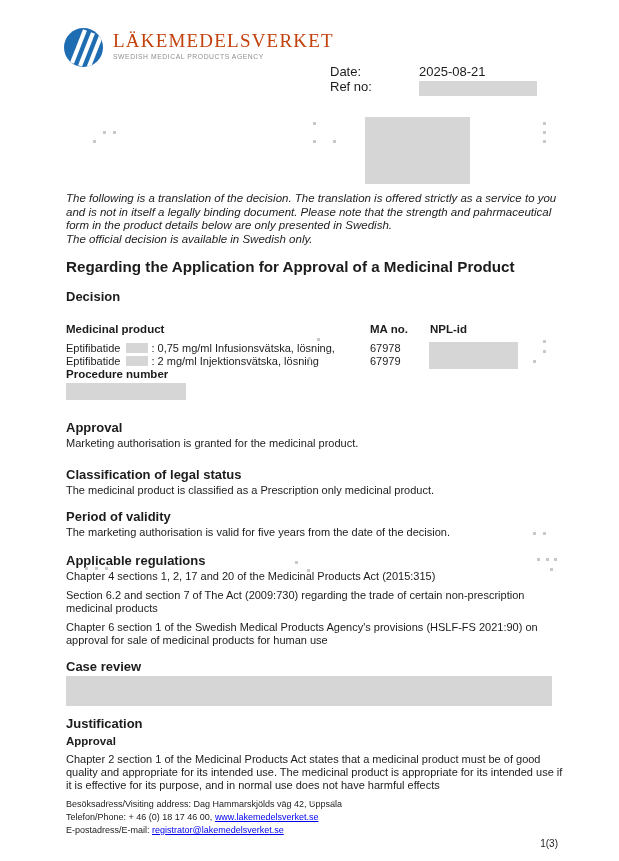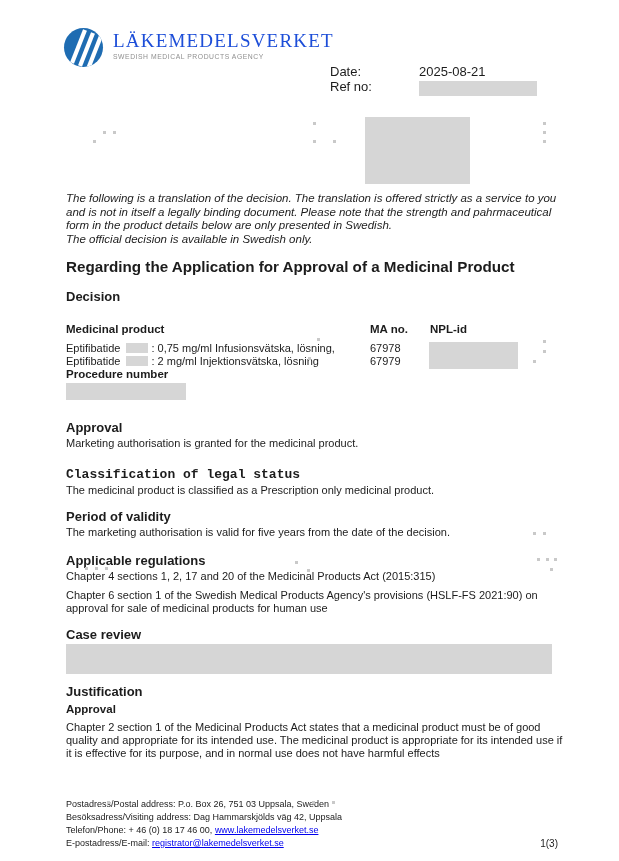--- a/index.html
+++ b/index.html
@@ -6,21 +6,21 @@
   .page {
     position:relative; width:619px; height:861px; background:#fff;
     font-family:"Liberation Sans", sans-serif; color:#1c1c1c; overflow:hidden;
   }
   
   .logo { position:absolute; left:63px; top:27px; display:flex; align-items:flex-start; }
   .logo svg { display:block; }
   .logo-text { margin-left:9px; padding-top:4px; }
   .logo-name {
     font-family:"Liberation Serif", serif; font-size:19px; letter-spacing:1.2px;
-    color:#1d4ed8; line-height:20px; white-space:nowrap;
+    color:#c2410c; line-height:20px; white-space:nowrap;
   }
   .logo-sub {
     font-size:6.8px; letter-spacing:0.55px; color:#8f8f8f; margin-top:2px; white-space:nowrap;
   }
   .meta { position:absolute; left:330px; top:64px; font-size:13px; line-height:15px; }
   .meta-row { display:flex; }
   .meta-label { width:89px; }
   .redact { background:#d6d6d6; display:inline-block; }
   .refbox { width:118px; height:15px; margin-top:2px; }
   .addr-big-box { position:absolute; left:365px; top:117px; width:105px; height:67px; background:#d6d6d6; }
@@ -33,21 +33,21 @@
   .decision-h { margin-top:14px; }
   
   .ptable { margin-top:20px; position:relative; width:497px; }
   .trow { display:grid; grid-template-columns:304px 60px 133px; font-size:11px; line-height:13px; }
   .thead { font-weight:bold; font-size:11.5px; margin-bottom:6px; }
   .chip { width:22px; height:10px; margin:0 3px -1px 6px; }
   .npl-box { position:absolute; left:363px; top:19px; width:89px; height:27px; background:#d6d6d6; }
   .proc-h { font-size:11.5px; font-weight:bold; line-height:13px; }
   .proc-box { width:120px; height:17px; margin-top:2px; display:block; }
   
-  .mt21 { margin-top:21px; } .mt18 { margin-top:18px;font-family:Liberation Mono, monospace; } .mt17 { margin-top:11px; }
+  .mt21 { margin-top:21px; } .mt18 { margin-top:18px; } .mt17 { margin-top:11px; }
   .mt15 { margin-top:15px; } .mt13 { margin-top:13px; }
   .hb { margin-bottom:3px; }
   .reg-p { margin-top:6px; width:482px; }
   .case-box { width:486px; height:30px; margin-top:3px; display:block; }
   .sub-h { font-size:11.5px; font-weight:bold; line-height:13px; margin-top:5px; }
   .just-p { margin-top:5px; width:497px; }
   
   .footer { position:absolute; left:66px; top:798px; width:492px; font-size:9px; line-height:13px; color:#222; }
   .footer a { color:#0000ee; text-decoration:underline; }
   .pagenum { position:absolute; right:0; top:39px; font-size:10px; color:#1c1c1c; }
@@ -127,32 +127,32 @@
     <div class="p">Marketing authorisation is granted for the medicinal product.</div>
 
     <div class="h2 mt18 hb">Classification of legal status</div>
     <div class="p">The medicinal product is classified as a Prescription only medicinal product.</div>
 
     <div class="h2 mt13 hb">Period of validity</div>
     <div class="p">The marketing authorisation is valid for five years from the date of the decision.</div>
 
     <div class="h2 mt15 hb">Applicable regulations</div>
     <div class="p">Chapter 4 sections 1, 2, 17 and 20 of the Medicinal Products Act (2015:315)</div>
+    <div class="p reg-p">Section 6.2 and section 7 of The Act (2009:730) regarding the trade of certain non-prescription medicinal products</div>
     <div class="p reg-p">Chapter 6 section 1 of the Swedish Medical Products Agency's provisions (HSLF-FS 2021:90) on approval for sale of medicinal products for human use</div>
 
     <div class="h2 mt13">Case review</div>
     <span class="redact case-box"></span>
 
     <div class="h2 mt17">Justification</div>
     <div class="sub-h">Approval</div>
     <div class="p just-p">Chapter 2 section 1 of the Medicinal Products Act states that a medicinal product must be of good quality and appropriate for its intended use. The medicinal product is appropriate for its intended use if it is effective for its purpose, and in normal use does not have harmful effects</div>
   </div>
 
   <div class="footer">
-    <div>Postadress/Postal address: P.o. Box 26, 751 03 Uppsala, Sweden</div>
     <div>Besöksadress/Visiting address: Dag Hammarskjölds väg 42, Uppsala</div>
     <div><span>Telefon/Phone: + 46 (0) 18 17 46 00, </span><a href="#">www.lakemedelsverket.se</a></div>
     <div><span>E-postadress/E-mail: </span><a href="#">registrator@lakemedelsverket.se</a></div>
     <span class="pagenum">1(3)</span>
   </div>
 
 <div class="dot" style="left: 103px; top: 131px;"></div>
     <div class="dot" style="left: 113px; top: 131px;"></div>
     <div class="dot" style="left: 93px; top: 140px;"></div>
     <div class="dot" style="left: 313px; top: 122px;"></div>

